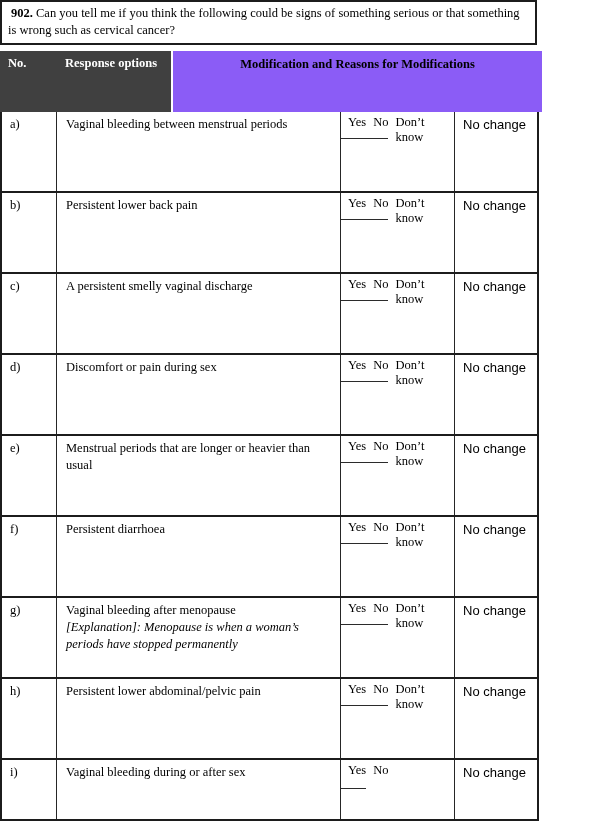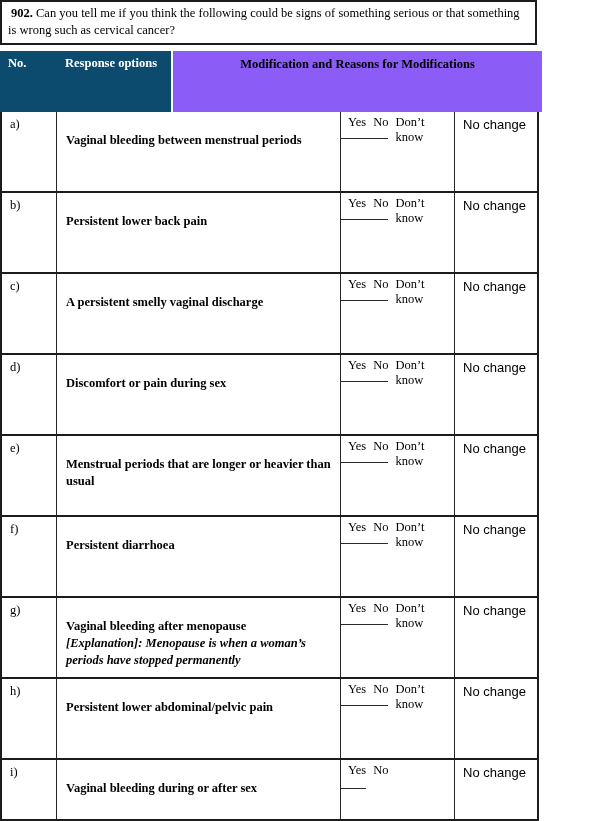--- a/index.html
+++ b/index.html
@@ -21,21 +21,21 @@
     border:2px solid #1c1c1c;
     padding:3px 6px 0 6px;
     line-height:17px;
   }
   .qbox .num{font-weight:bold;padding-left:3px;}
   .gap{height:6px;}
   
   .tbl{box-sizing:border-box;}
   .thead{display:flex;height:61px;box-sizing:border-box;}
   .th{box-sizing:border-box;font-weight:bold;padding-top:5px;}
-  .th-black{background:#0c4a6e;color:#fff;}
+  .th-black{background:#404040;color:#fff;}
   .th-no{width:57px;padding-left:8px;}
   .th-q{width:284px;padding-left:9px;}
   .th-r{width:114px;padding-left:8px;}
   .th-m{
     flex:1;margin-left:2px;
     background:#8b5cf6;color:#000;
     text-align:center;padding:5px 8px 0 8px;
     line-height:16px;
   }
   .row{
@@ -43,21 +43,21 @@
     box-sizing:border-box;
     height:81px;
     border-left:2px solid #1c1c1c;
     border-right:2px solid #1c1c1c;
     border-bottom:2px solid #1c1c1c;
     margin-right:3px;
   }
   .row-last{height:61px;}
   .c{box-sizing:border-box;}
   .c-no{width:55px;border-right:1.5px solid #262626;padding:5px 0 0 8px;}
-  .c-q{width:284px;border-right:1.5px solid #262626;padding:20px 6px 0 9px;line-height:17px;font-weight:bold;}
+  .c-q{width:284px;border-right:1.5px solid #262626;padding:4px 6px 0 9px;line-height:17px;}
   .expl{font-style:italic;}
   .c-r{width:114px;border-right:1.5px solid #262626;display:flex;flex-direction:row;}
   .opt{
     box-sizing:border-box;
     height:27px;
     border-bottom:1.5px solid #2b2b2b;
     padding:3px 0 0 7px;
   }
   .opt:last-child{flex:1;border-bottom:none;}
   .row-last .opt{height:29px;}

